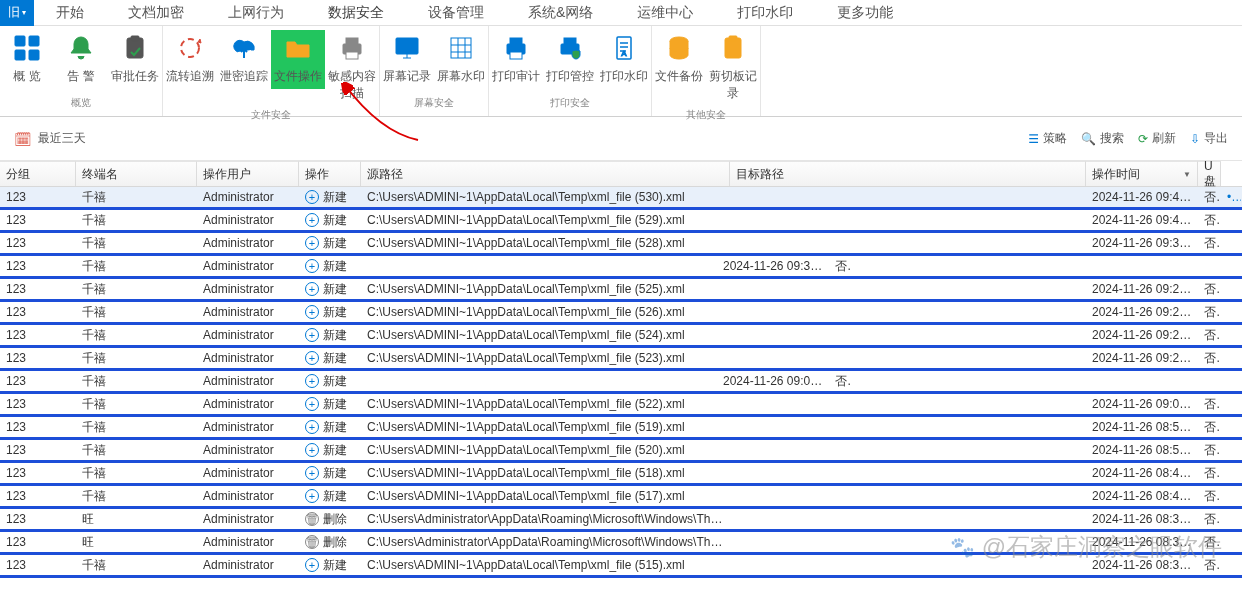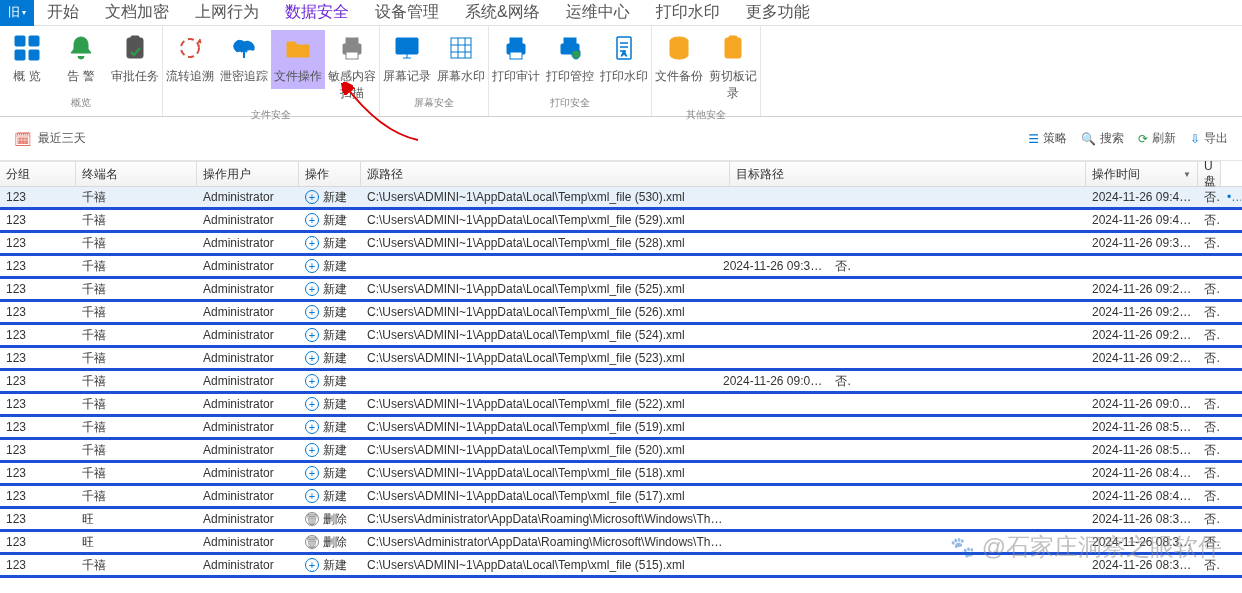--- a/index.html
+++ b/index.html
@@ -1,27 +1,27 @@
 <!DOCTYPE html>
 <html><head>
 <meta charset="utf-8">
 <style>
 *{box-sizing:border-box;margin:0;padding:0;font-family:"Microsoft YaHei",Arial,sans-serif}
 body{width:1242px;height:593px;background:#fff;overflow:hidden;font-size:12px;color:#333}
 .topbar{display:flex;align-items:center;height:26px;border-bottom:1px solid #e0e0e0}
 .old-btn{background:#0078d4;color:#fff;height:26px;padding:0 8px;display:flex;align-items:center;font-size:12px;cursor:pointer}
 .old-btn::after{content:"▾";font-size:8px;margin-left:2px}
 .tabs{display:flex;height:26px}
-.tab{padding:0 13px;display:flex;align-items:center;font-size:16px;color:#555;cursor:pointer}
-.tab.active{color:#6d28d9}
+.tab{padding:0 22px;display:flex;align-items:center;font-size:14px;color:#555;cursor:pointer}
+.tab.active{color:#404040}
 .ribbon{display:flex;height:91px;border-bottom:1px solid #d0d0d0;position:relative}
 .ribbon-group{display:flex;flex-direction:column;align-items:center;border-right:1px solid #e5e5e5;padding:0 0 4px 0}
 .ribbon-buttons{display:flex;flex:1;align-items:flex-start;padding-top:4px}
 .ribbon-btn{display:flex;flex-direction:column;align-items:center;justify-content:flex-start;width:54px;padding:4px 0;cursor:pointer;font-size:12px;color:#555;text-align:center}
-.ribbon-btn.active{background:#c4b5fd}
+.ribbon-btn.active{background:#22c55e}
 .ribbon-btn .icon{width:28px;height:28px;margin-bottom:6px;display:flex;align-items:center;justify-content:center}
 .ribbon-label{font-size:10px;color:#888;padding:2px 0}
 .arrow{position:absolute;stroke:#d00;fill:none;stroke-width:2;pointer-events:none}
 .toolbar{display:flex;justify-content:space-between;align-items:center;height:44px;padding:0 14px;border-bottom:1px solid #e5e5e5}
 .tl-left{display:flex;align-items:center;gap:6px;color:#555}
 .cal-icon{color:#d94b3a;font-size:14px}
 .tl-right{display:flex;gap:14px}
 .tl-btn{display:flex;align-items:center;gap:4px;color:#555;cursor:pointer;font-size:12px}
 .tl-btn .ic{color:#0078d4}
 .tl-btn.green .ic{color:#2e9e4e}

